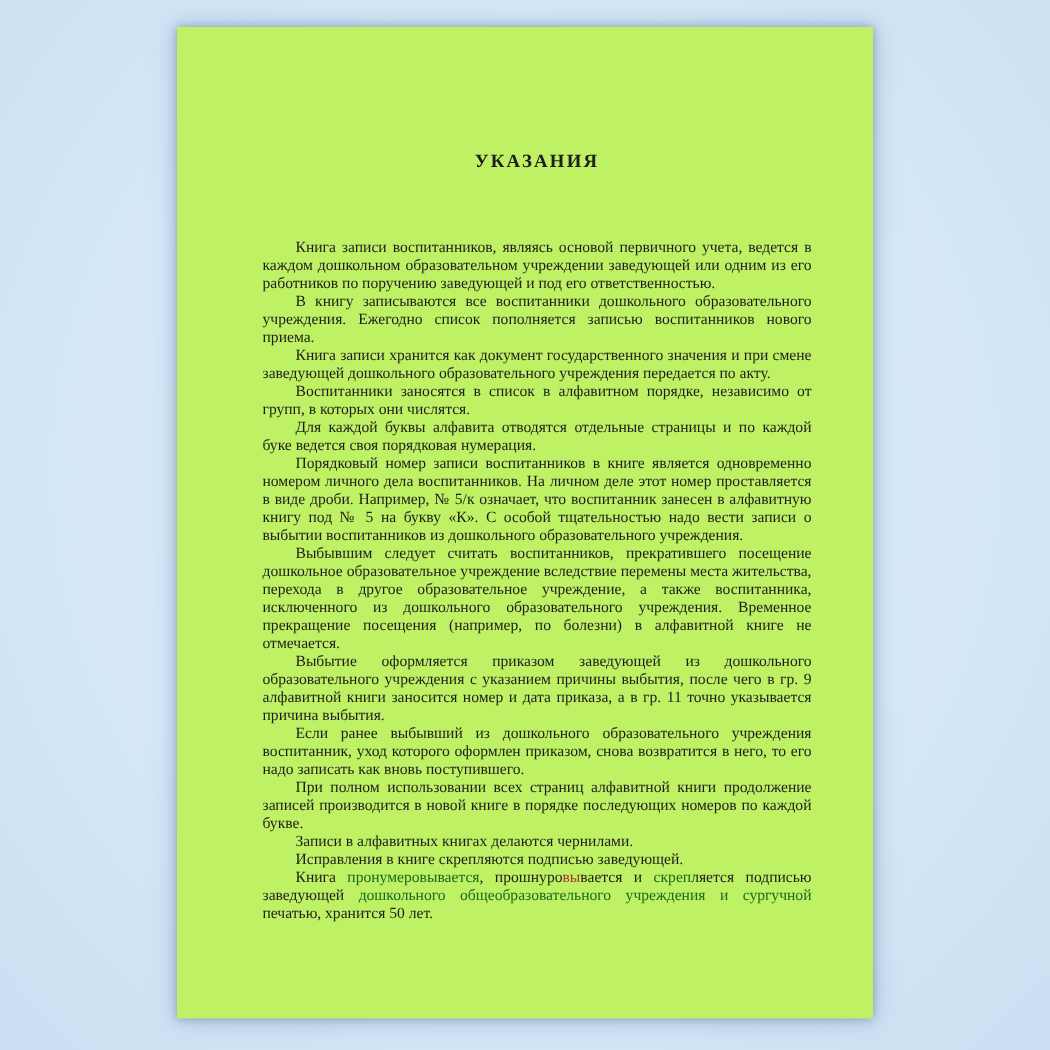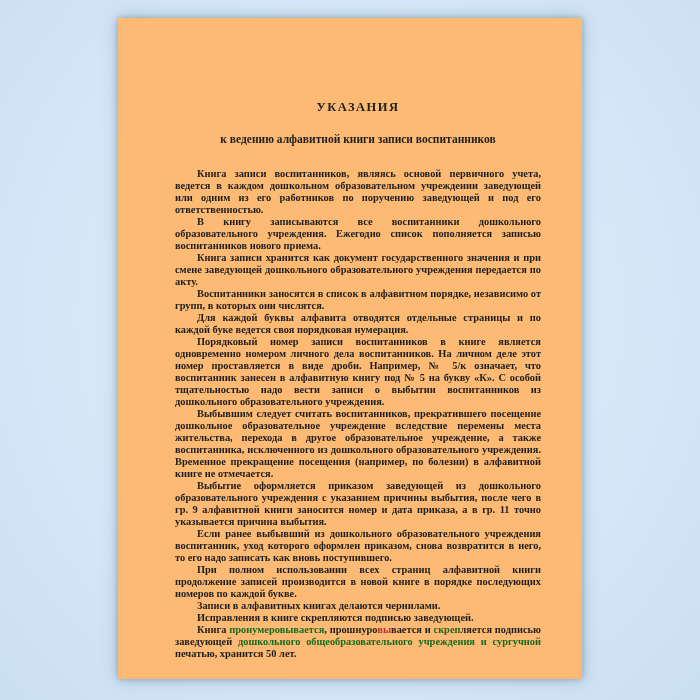--- a/index.html
+++ b/index.html
@@ -13,21 +13,21 @@
     position: relative;
     background: radial-gradient(ellipse at 50% 45%, #ddeefb 0%, #d6e8f8 55%, #cbdff2 100%);
     font-family: "Liberation Serif", serif;
   }
   .page {
     position: absolute;
     left: 118px;
     top: 18px;
     width: 464px;
     height: 661px;
-    background: #fdba74;
+    background: #bef264;
     box-shadow: 0 0 6px rgba(90,120,155,0.55), 0 0 16px rgba(90,120,155,0.35);
   }
   .content {
     position: absolute;
     left: 57px;
     right: 41px;
     top: 82px;
     color: #1e1e1e;
   }
   .doc-title {
@@ -38,40 +38,38 @@
     letter-spacing: 1.5px;
   }
   .doc-subtitle {
     text-align: center;
     font-weight: bold;
     font-size: 11.5px;
     line-height: 14px;
     margin-top: 18px;
   }
   .body-text {
-    margin-top: 22px;
+    margin-top: 46px;
     font-size: 10.4px;
     line-height: 12px;
     text-align: justify;
     text-align-last: left;
-    font-weight: bold;
   }
   .body-text p {
     margin: 0;
     padding: 0;
     text-indent: 22px;
   }
 </style>
 </head>
 <body>
 
 <div class="page">
   <div class="content">
     <div class="doc-title">УКАЗАНИЯ</div>
-    <div class="doc-subtitle">к ведению алфавитной книги записи воспитанников</div>
     <div class="body-text">
         <p>Книга записи воспитанников, являясь основой первичного учета, ведется в каждом дошкольном образовательном учреждении заведующей или одним из его работников по поручению заведующей и под его ответственностью.</p>
         <p>В книгу записываются все воспитанники дошкольного образовательного учреждения. Ежегодно список пополняется записью воспитанников нового приема.</p>
         <p>Книга записи хранится как документ государственного значения и при смене заведующей дошкольного образовательного учреждения передается по акту.</p>
         <p>Воспитанники заносятся в список в алфавитном порядке, независимо от групп, в которых они числятся.</p>
         <p>Для каждой буквы алфавита отводятся отдельные страницы и по каждой буке ведется своя порядковая нумерация.</p>
         <p>Порядковый номер записи воспитанников в книге является одновременно номером личного дела воспитанников. На личном деле этот номер проставляется в виде дроби. Например, № 5/к означает, что воспитанник занесен в алфавитную книгу под № 5 на букву «К». С особой тщательностью надо вести записи о выбытии воспитанников из дошкольного образовательного учреждения.</p>
         <p>Выбывшим следует считать воспитанников, прекратившего посещение дошкольное образовательное учреждение вследствие перемены места жительства, перехода в другое образовательное учреждение, а также воспитанника, исключенного из дошкольного образовательного учреждения. Временное прекращение посещения (например, по болезни) в алфавитной книге не отмечается.</p>
         <p>Выбытие оформляется приказом заведующей из дошкольного образовательного учреждения с указанием причины выбытия, после чего в гр. 9 алфавитной книги заносится номер и дата приказа, а в гр. 11 точно указывается причина выбытия.</p>
         <p>Если ранее выбывший из дошкольного образовательного учреждения воспитанник, уход которого оформлен приказом, снова возвратится в него, то его надо записать как вновь поступившего.</p>

